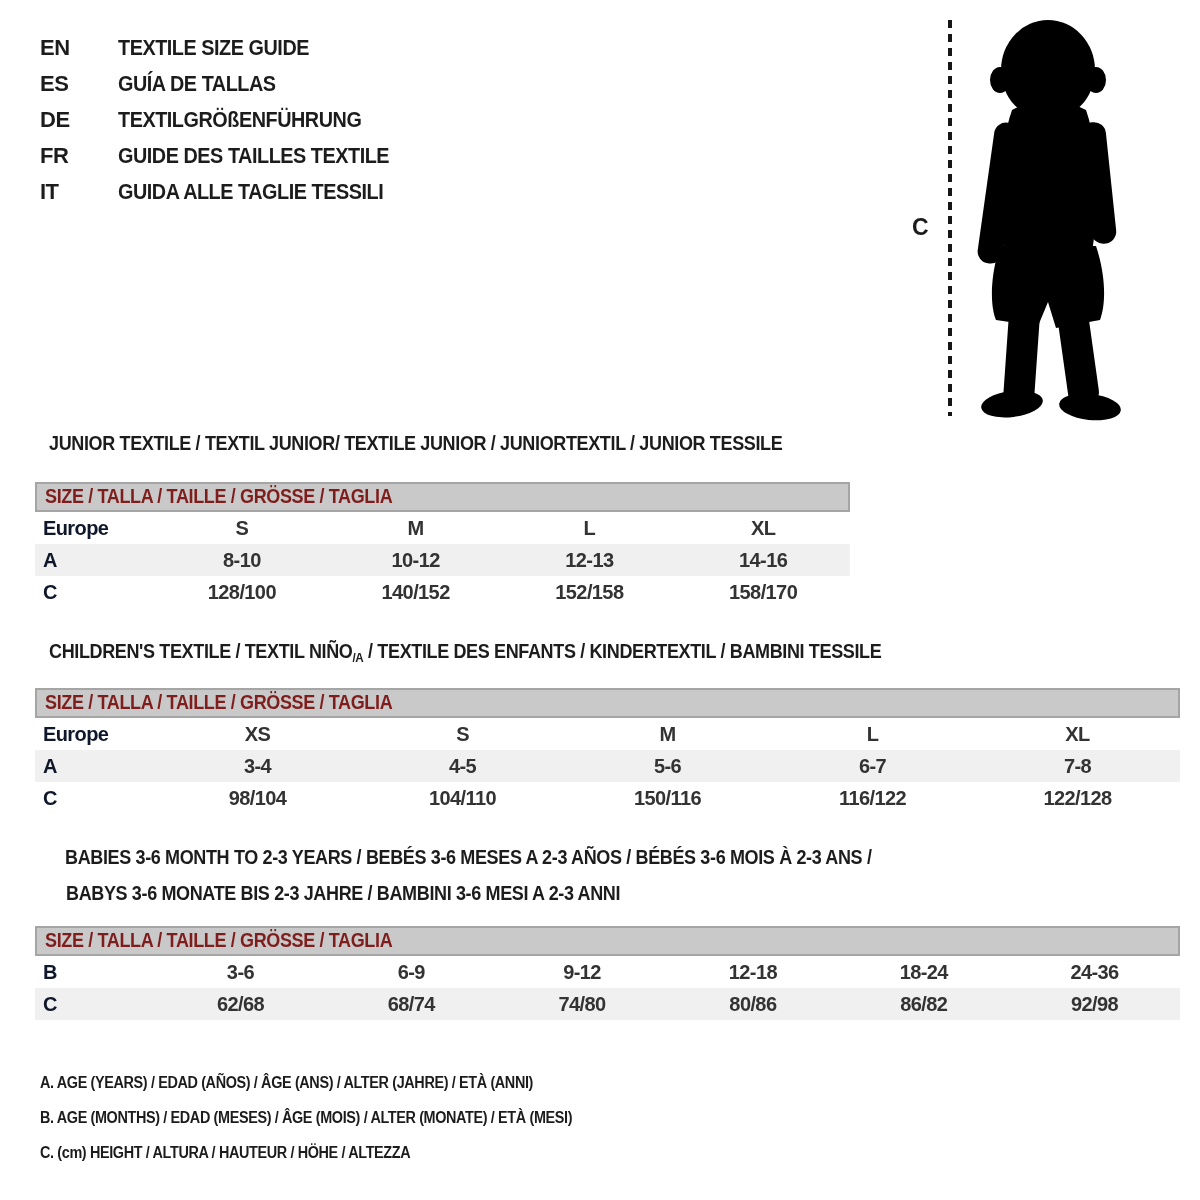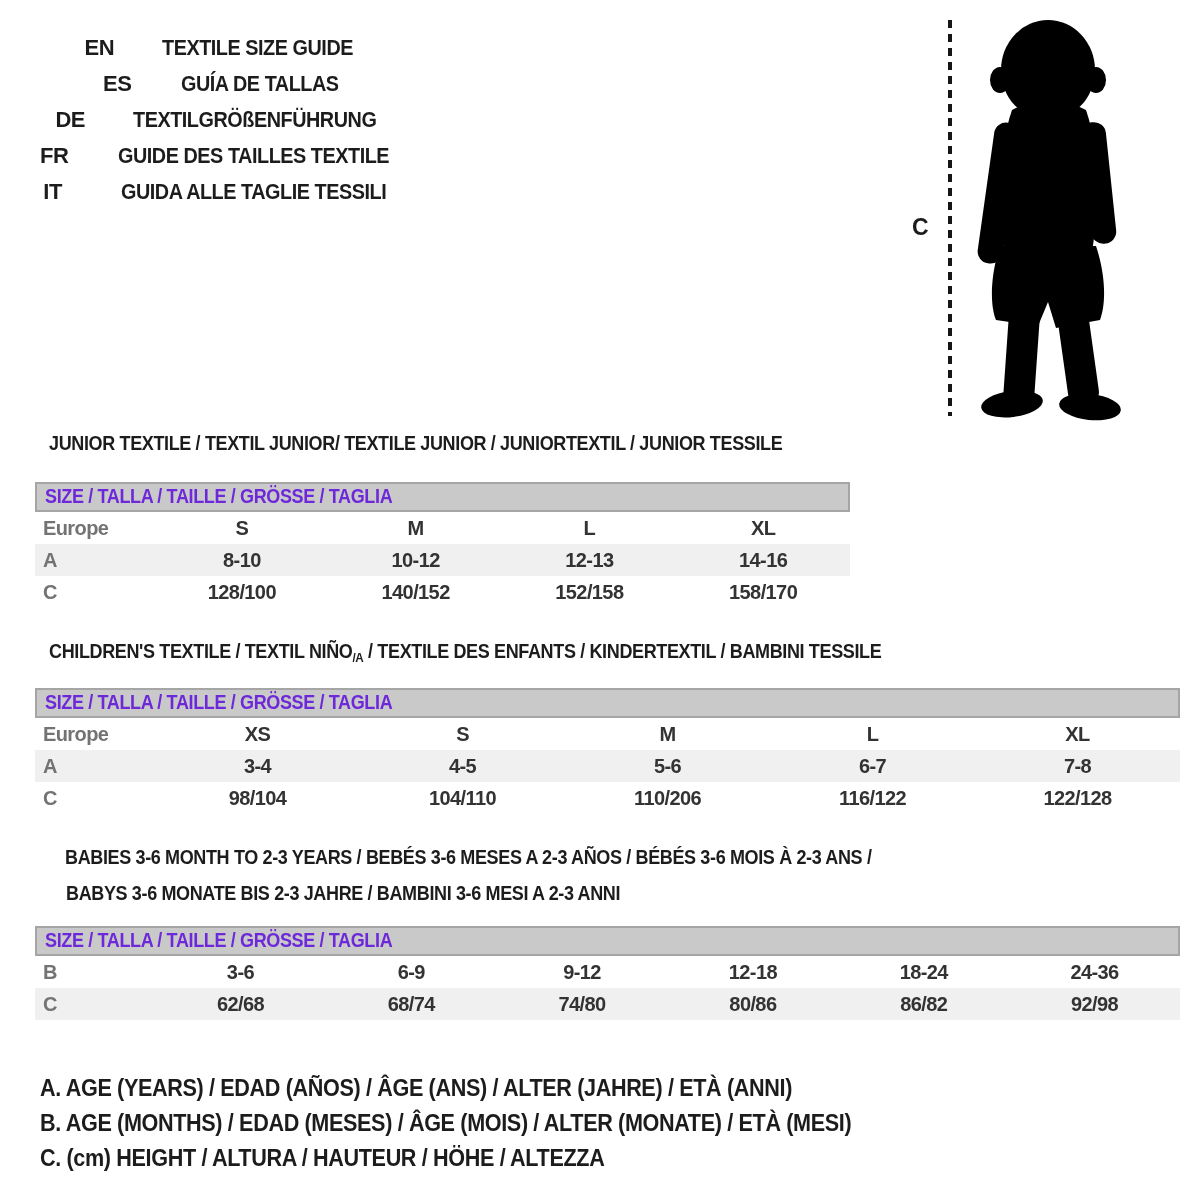--- a/index.html
+++ b/index.html
@@ -5,59 +5,59 @@
   * { margin: 0; padding: 0; box-sizing: border-box; }
   html, body { width: 1200px; height: 1200px; background: #ffffff; }
   body { font-family: "Liberation Sans", sans-serif; color: #1c1c1c; }
   .canvas { position: relative; width: 1200px; height: 1200px; background: #ffffff; overflow: hidden; }
 
   
   .cond { display: inline-block; transform: scaleX(0.9); transform-origin: 0 50%; white-space: nowrap; }
 
   
   .lang-list { position: absolute; left: 40px; top: 30px; }
-  .lang-row { display: flex; height: 36px; align-items: center; justify-content: center; }
+  .lang-row { display: flex; height: 36px; align-items: center; }
   .lang-code { width: 78px; font-size: 22px; font-weight: bold; letter-spacing: -0.5px; }
   .lang-label { font-size: 22px; font-weight: bold; letter-spacing: -0.5px; }
 
   
   .measure-line { position: absolute; left: 948px; top: 20px; width: 4px; height: 396px;
     background: repeating-linear-gradient(to bottom, #161616 0px, #161616 8px, transparent 8px, transparent 14px); }
   .measure-label { position: absolute; left: 912px; top: 214px; font-size: 23px; font-weight: bold; }
   .silhouette { position: absolute; left: 960px; top: 14px; width: 178px; height: 408px; }
 
   
   .section-title { position: absolute; font-size: 20px; font-weight: bold; letter-spacing: -0.4px; white-space: nowrap; margin-left: 9px; }
   .sub-small { font-size: 13px; vertical-align: -4px; font-weight: bold; }
 
   .size-bar { position: absolute; height: 30px; background: #c9c9c9; border: 2px solid #a5a5a5;
-    line-height: 25px; padding-left: 8px; font-size: 20px; font-weight: bold; color: #6d28d9;
+    line-height: 25px; padding-left: 8px; font-size: 20px; font-weight: bold; color: #7f1d1d;
     letter-spacing: -0.4px; overflow: hidden; }
 
   table.size-table { position: absolute; border-collapse: collapse; table-layout: fixed; }
   table.size-table td { height: 32px; font-size: 20px; font-weight: bold; color: #333333;
     text-align: center; letter-spacing: -0.6px; vertical-align: middle; }
-  table.size-table td.label-cell { text-align: left; padding-left: 8px; color: #737373; margin-top: 9px; }
+  table.size-table td.label-cell { text-align: left; padding-left: 8px; color: #0f172a; margin-top: 9px; }
   table.size-table tr.shaded { background: #f0f0f0; }
 
   #junior-bar   { left: 35px; top: 482px; width: 815px; }
   #junior-table { left: 35px; top: 512px; width: 815px; }
   #children-bar   { left: 35px; top: 688px; width: 1145px; }
   #children-table { left: 35px; top: 718px; width: 1145px; }
   #babies-bar   { left: 35px; top: 926px; width: 1145px; }
   #babies-table { left: 35px; top: 956px; width: 1145px; }
 
   #junior-title   { left: 40px; top: 432px; }
   #children-title { left: 40px; top: 640px; }
   #babies-title-1 { left: 56px; top: 846px; }
   #babies-title-2 { left: 57px; top: 882px; }
 
   
   .legend { position: absolute; left: 40px; top: 1074px; }
-  .legend-line { height: 35px; font-size: 24px; font-weight: bold; letter-spacing: -0.4px; white-space: nowrap; }
+  .legend-line { height: 35px; font-size: 16px; font-weight: bold; letter-spacing: -0.4px; white-space: nowrap; }
 </style>
 </head>
 <body>
 
 <div class="canvas">
 
   <div class="lang-list">
     <div class="lang-row">
       <span class="lang-code">EN</span>
       <span class="lang-label cond">TEXTILE SIZE GUIDE</span>
@@ -166,21 +166,21 @@
         <td>3-4</td>
         <td>4-5</td>
         <td>5-6</td>
         <td>6-7</td>
         <td>7-8</td>
       </tr>
       <tr>
         <td class="label-cell">C</td>
         <td>98/104</td>
         <td>104/110</td>
-        <td>110/206</td>
+        <td>150/116</td>
         <td>116/122</td>
         <td>122/128</td>
       </tr>
     </tbody>
   </table>
 
   <div class="section-title" id="babies-title-1">
     <span class="cond">BABIES 3-6 MONTH TO 2-3 YEARS / BEBÉS 3-6 MESES A 2-3 AÑOS / BÉBÉS 3-6 MOIS À 2-3 ANS /</span>
   </div>
   <div class="section-title" id="babies-title-2">

